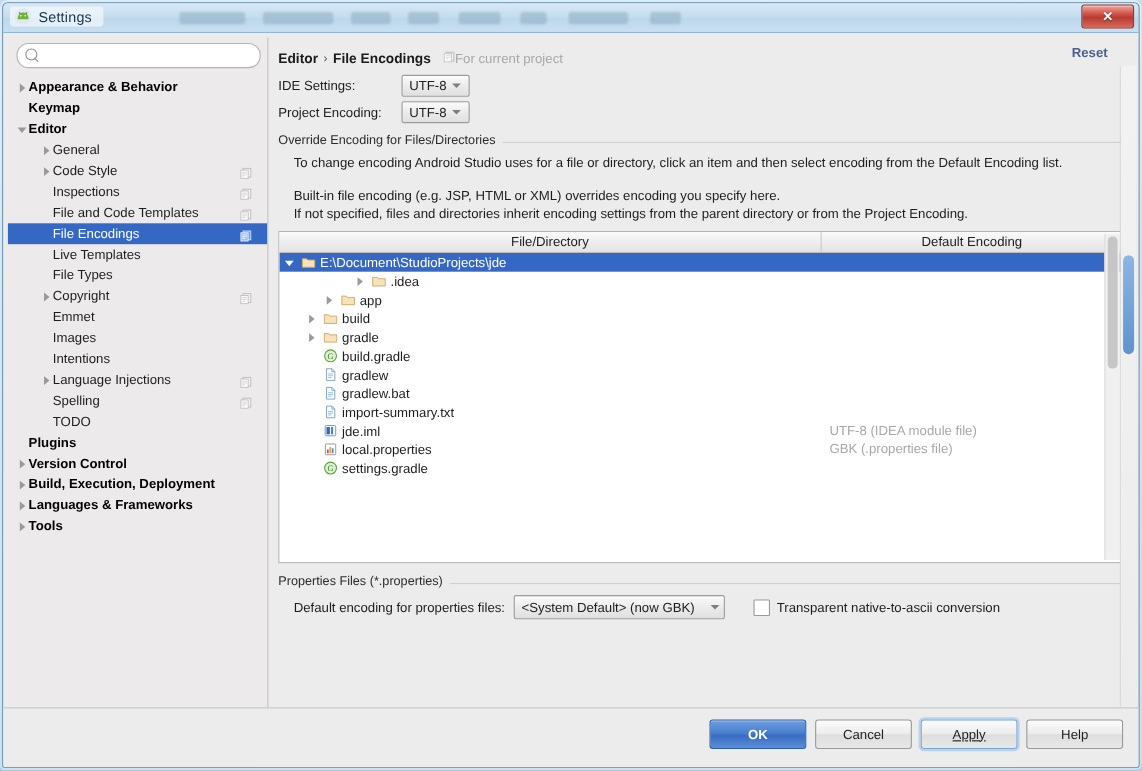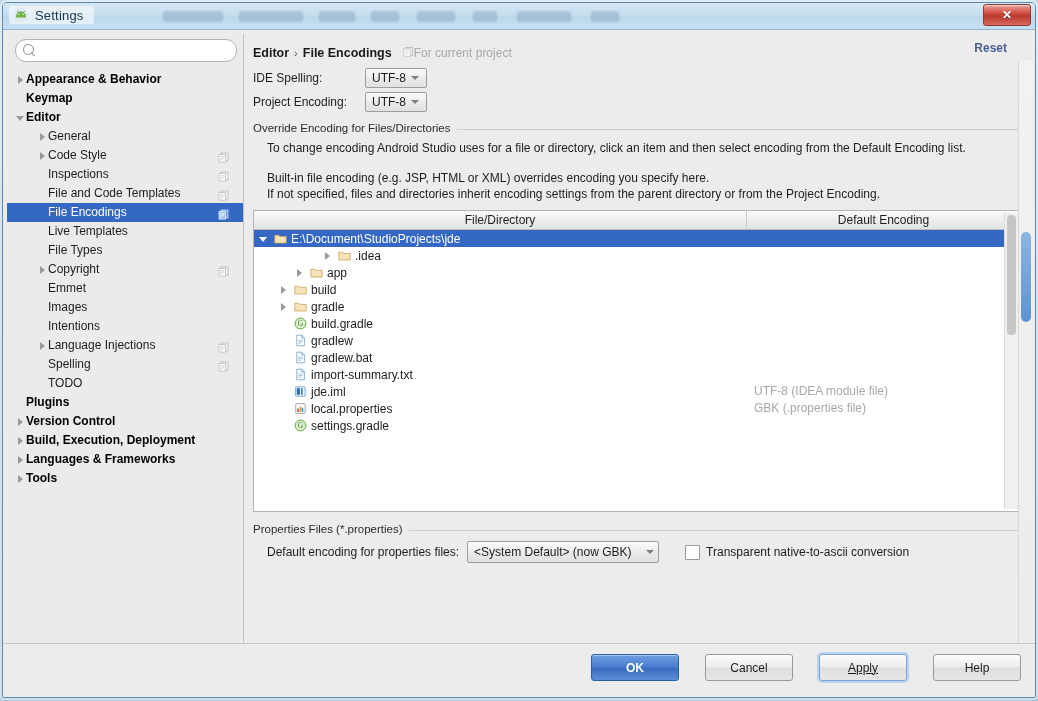--- a/index.html
+++ b/index.html
@@ -180,21 +180,21 @@
   .bottom-label{font-size:12px;color:#1d1d1d;}
   .chk-wrap{display:flex;align-items:center;gap:6px;margin-left:18px;cursor:pointer;}
   .chk{
     width:13px;height:13px;border:1px solid #9a9a9a;background:#fff;border-radius:1px;
   }
   
   #btnbar{
     position:absolute;left:0;bottom:0;width:100%;height:54px;
     border-top:1px solid #c6c6c6;background:#ececec;
   }
-  .btns{position:absolute;right:14px;top:10px;display:flex;gap:26px;}
+  .btns{position:absolute;right:14px;top:10px;display:flex;gap:8px;}
   .btn{
     min-width:62px;height:25px;border:1px solid #9a9a9a;border-radius:3px;
     background:linear-gradient(180deg,#fcfcfc 0%,#ececec 48%,#dedede 52%,#e7e7e7 100%);
     font-size:12px;color:#1d1d1d;display:flex;align-items:center;justify-content:center;
     cursor:pointer;padding:0 12px;
   }
   .btn.primary{
     border:1px solid #2a5fb0;color:#fff;font-weight:bold;
     background:linear-gradient(180deg,#6e9fe0 0%,#4a7fd0 45%,#3a6cc0 55%,#5a8ed8 100%);
     box-shadow:inset 0 1px 0 rgba(255,255,255,.4);
@@ -404,21 +404,21 @@
               <rect x=".8" y="2.8" width="6.5" height="7.4" fill="#ffffff" stroke="#c8c8c8"></rect>
               <path d="M2.2 4.6h3.8M2.2 6.1h3.8M2.2 7.6h2.6" stroke="#cfcfcf" stroke-width=".7"></path>
             </svg>
           </span>
           <span>For current project</span>
         </span>
         <span id="reset-link">Reset</span>
       </div>
 
       <div class="field-row">
-        <span class="field-label">IDE Spelling:</span>
+        <span class="field-label">IDE Settings:</span>
         <span class="combo">
           <span>UTF-8</span>
           <span class="carat"></span>
         </span>
       </div>
 
       <div class="field-row">
         <span class="field-label">Project Encoding:</span>
         <span class="combo">
           <span>UTF-8</span>

